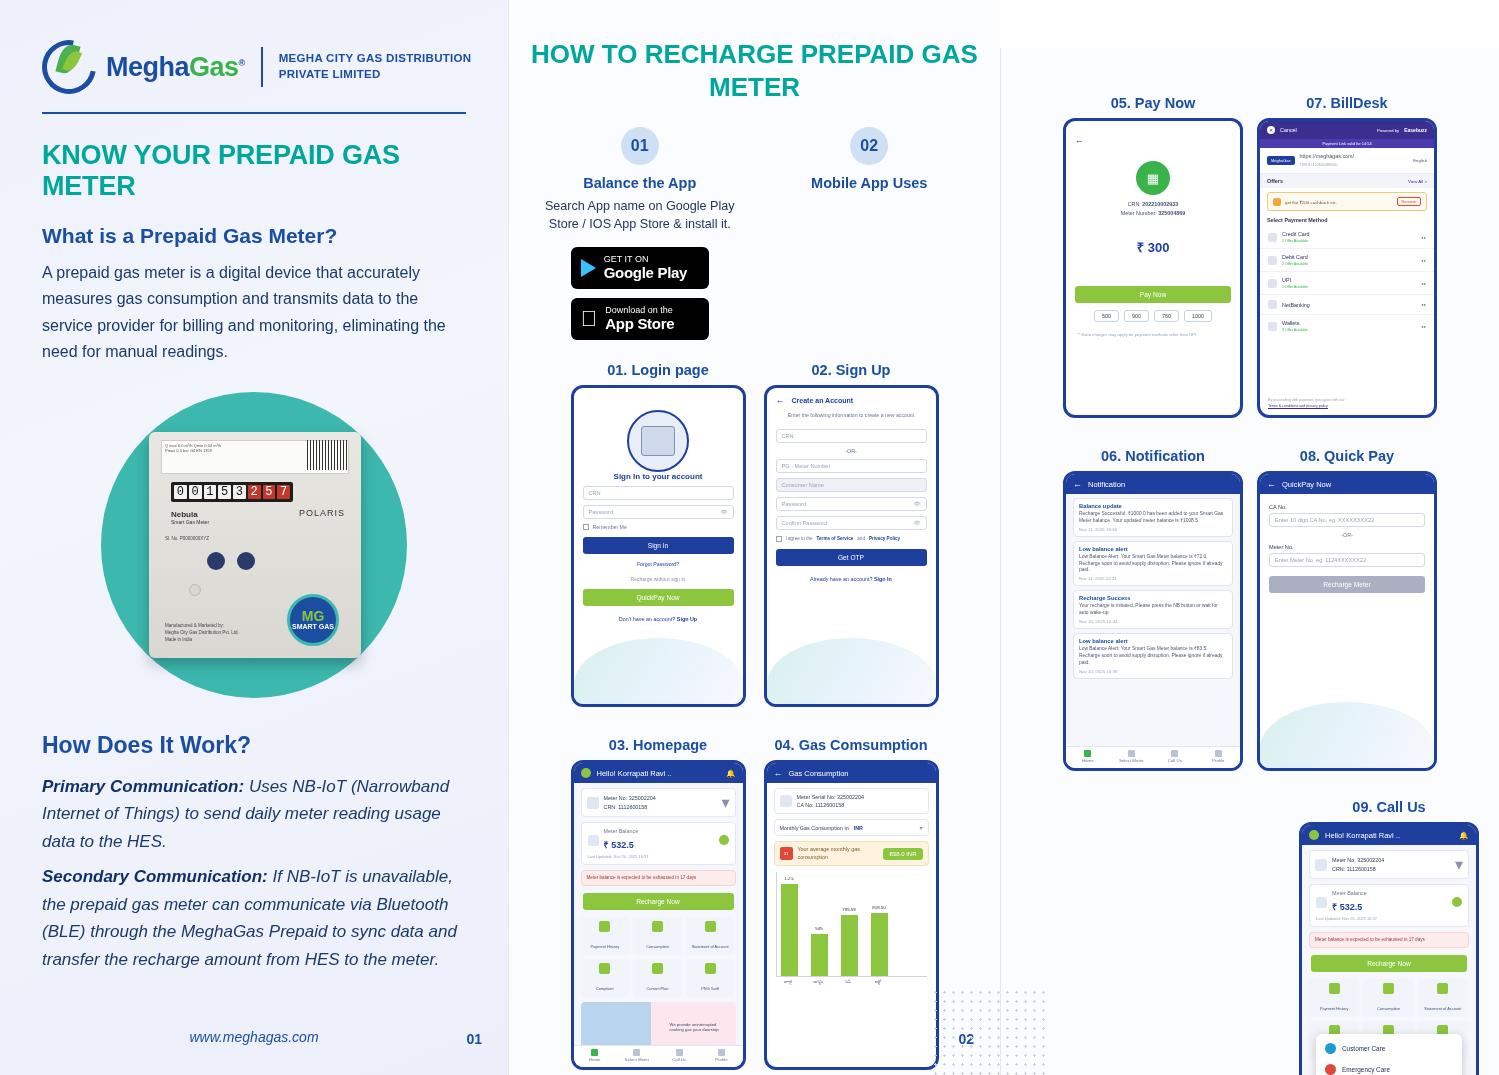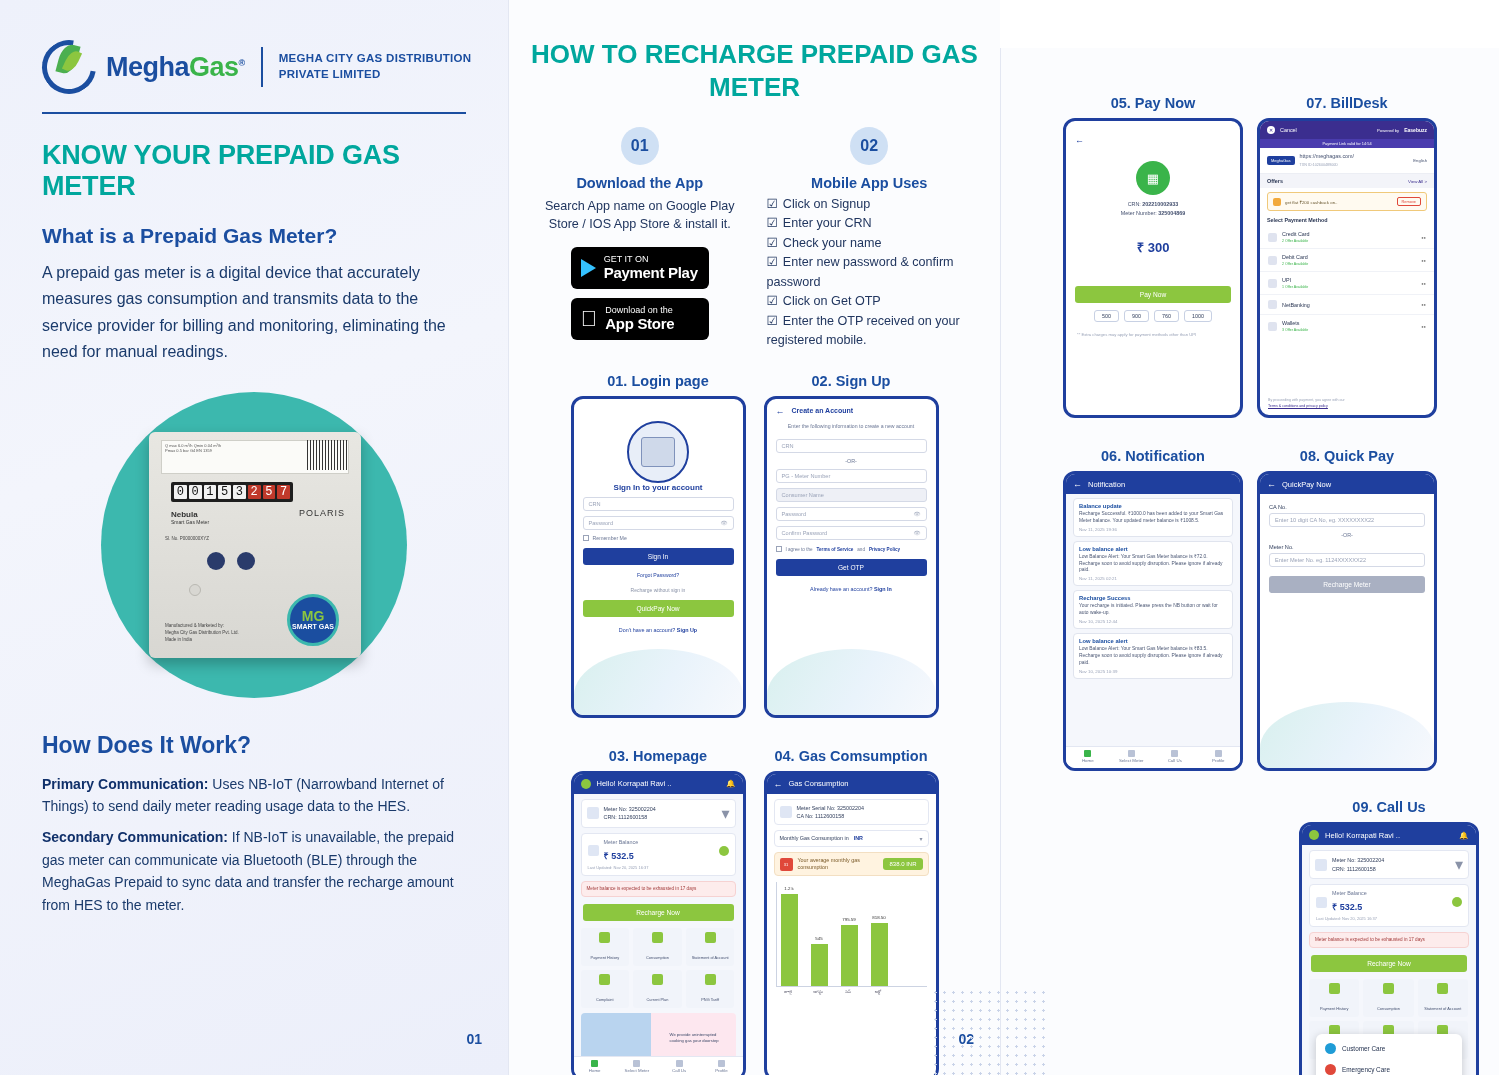--- a/index.html
+++ b/index.html
@@ -91,21 +91,21 @@
   .meter-smallbtn { position: absolute; left: 40px; top: 152px; width: 12px; height: 12px; border-radius: 50%; background: #d8d7d2; border: 1px solid #b9b8b2; }
   .meter-mg {
     position: absolute; right: 22px; bottom: 12px; width: 52px; height: 52px; border-radius: 50%;
     background: #1b4ea0; color: #fff; display: flex; flex-direction: column; align-items: center; justify-content: center;
     font-size: 7px; font-weight: bold; border: 3px solid #3cb8ae;
   }
   .meter-mg b { font-size: 14px; color: #8cc63f; line-height: 1; }
   .meter-foot { position: absolute; left: 16px; bottom: 14px; font-size: 4.5px; color: #444; line-height: 1.5; }
 
   .h-how { font-size: 23px; font-weight: bold; color: #1b4ea0; margin: 34px 0 0 18px; }
-  .p-comm { font-size: 14px; color: #1a3a6b; line-height: 1.62; margin: 14px 18px 0 18px; }
+  .p-comm { font-size: 17px; color: #1a3a6b; line-height: 1.62; margin: 14px 18px 0 18px; font-style: italic; }
   .p-comm b { color: #10306a; }
   .site { position: absolute; left: 0; right: 0; bottom: 30px; text-align: center; font-size: 14px; font-style: italic; color: #1b4ea0; }
   .pageno { position: absolute; right: 26px; bottom: 28px; font-size: 14px; color: #1b4ea0; font-weight: bold; }
 
   
   .panel2 {
     width: 492px; height: 1075px; background: #fbfcfe; position: relative; padding: 24px 16px;
     border-left: 1px solid #e3e7f2;
   }
   .title2 { text-align: center; font-size: 26px; font-weight: bold; color: #00a79d; line-height: 1.28; margin-top: 14px; }
@@ -252,53 +252,46 @@
     </div>
 
     <div class="h-how">How Does It Work?</div>
     <div class="p-comm">
       <b>Primary Communication:</b><span> Uses NB-IoT (Narrowband Internet of Things) to send daily meter reading usage data to the HES.</span>
     </div>
     <div class="p-comm" style="margin-top:8px">
       <b>Secondary Communication:</b><span> If NB-IoT is unavailable, the prepaid gas meter can communicate via Bluetooth (BLE) through the MeghaGas Prepaid to sync data and transfer the recharge amount from HES to the meter.</span>
     </div>
 
+    <div class="site">www.meghagas.com</div>
     <div class="pageno">01</div>
   </div>
 
   <div class="panel2">
     <div class="title2">HOW TO RECHARGE PREPAID GAS METER</div>
 
     <div class="steps">
       <div class="step">
         <div class="bubble">01</div>
-        <h4>Download the App</h4>
+        <h4>Balance the App</h4>
         <p>Search App name on Google Play Store / IOS App Store &amp; install it.</p>
         <div class="store-btns">
           <div class="store">
             <span class="play-tri"></span>
-            <span class="g"><span>GET IT ON</span><b>Payment Play</b></span>
+            <span class="g"><span>GET IT ON</span><b>Google Play</b></span>
           </div>
           <div class="store">
             <span class="apple"></span>
             <span class="g"><span>Download on the</span><b>App Store</b></span>
           </div>
         </div>
       </div>
       <div class="step">
         <div class="bubble">02</div>
         <h4>Mobile App Uses</h4>
-        <ul class="uses">
-          <li>Click on Signup</li>
-          <li>Enter your CRN</li>
-          <li>Check your name</li>
-          <li>Enter new password &amp; confirm password</li>
-          <li>Click on Get OTP</li>
-          <li>Enter the OTP received on your registered mobile.</li>
-        </ul>
       </div>
     </div>
 
     <div class="grid2">
 
       <div class="col">
         <div class="shot-label">01. Login page</div>
         <div class="phone" style="height:322px">
           <div class="wave"></div>
           <div style="position:relative;padding-top:22px">

